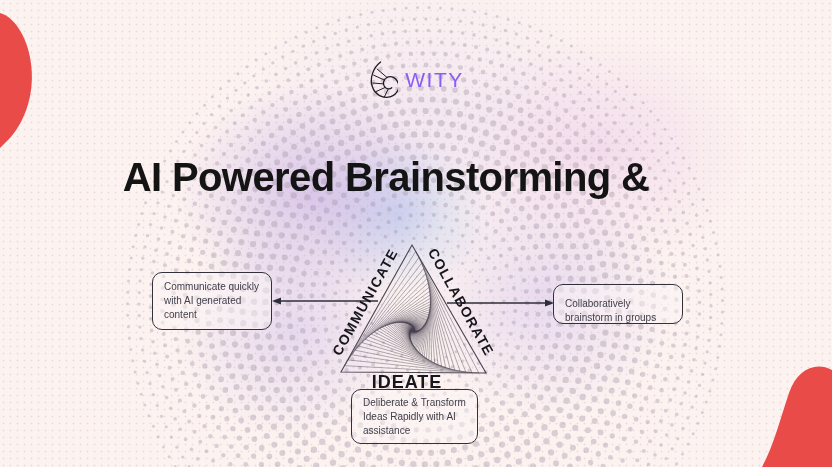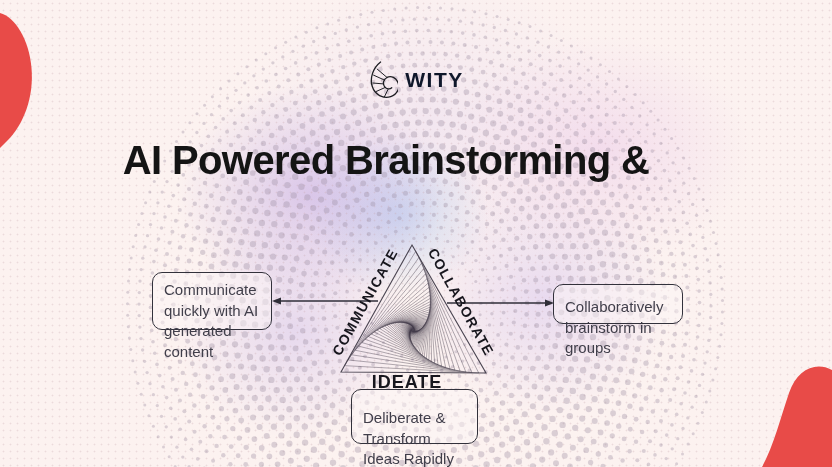--- a/index.html
+++ b/index.html
@@ -22,46 +22,46 @@
   
   .micro-dots{
     position:absolute;inset:0;
     background-image:radial-gradient(circle, rgba(198,164,168,0.30) 0.8px, rgba(0,0,0,0) 1.1px);
     background-size:7px 7px;
   }
   svg.layer{position:absolute;left:0;top:0;}
   
   .logo{position:absolute;left:0;top:60px;width:832px;display:flex;align-items:center;justify-content:center;gap:7px;}
   .logo .shell{width:30px;height:40px;}
-  .logo .word{font-size:21px;font-weight:bold;letter-spacing:1.5px;color:#0f172a;}
+  .logo .word{font-size:21px;font-weight:normal;letter-spacing:1.5px;color:#8b5cf6;}
   
   .headline{
-    position:absolute;left:0;top:134px;width:772px;margin:0;
+    position:absolute;left:0;top:151px;width:772px;margin:0;
     text-align:center;font-size:40px;line-height:52px;font-weight:bold;
     letter-spacing:-0.6px;color:#141414;
   }
   
   .tri-label{
     position:absolute;width:170px;text-align:center;
     font-weight:bold;font-size:14px;letter-spacing:1.3px;color:#17161d;
   }
   .tri-label.left-edge {left:280px;top:294px;transform:rotate(-61deg);}
   .tri-label.right-edge{left:376px;top:294px;transform:rotate(61deg);}
   .tri-label.bottom-edge{left:322px;top:372px;width:170px;font-size:18px;letter-spacing:1px;}
   
   .callout{
     position:absolute;box-sizing:border-box;
     border:1.4px solid #32313b;border-radius:10px;
     background:rgba(253,247,246,0.48);
-    color:#403e4a;font-size:15px;line-height:1.38;
+    color:#403e4a;font-size:10px;line-height:1.38;
     padding:7px 11px;
   }
   .callout.left  {left:152px;top:272px;width:120px;height:58px;}
   .callout.right {left:553px;top:284px;width:130px;height:40px;padding-top:12px;}
-  .callout.bottom{left:351px;top:389px;width:127px;height:55px;padding-top:18px;}
+  .callout.bottom{left:351px;top:389px;width:127px;height:55px;padding-top:6px;}
 </style>
 </head>
 <body>
 
 <div class="stage">
 
   <div class="bg-washes"></div>
   <div class="micro-dots"></div>
 
   <svg class="layer" id="halftone" width="832" height="467">

